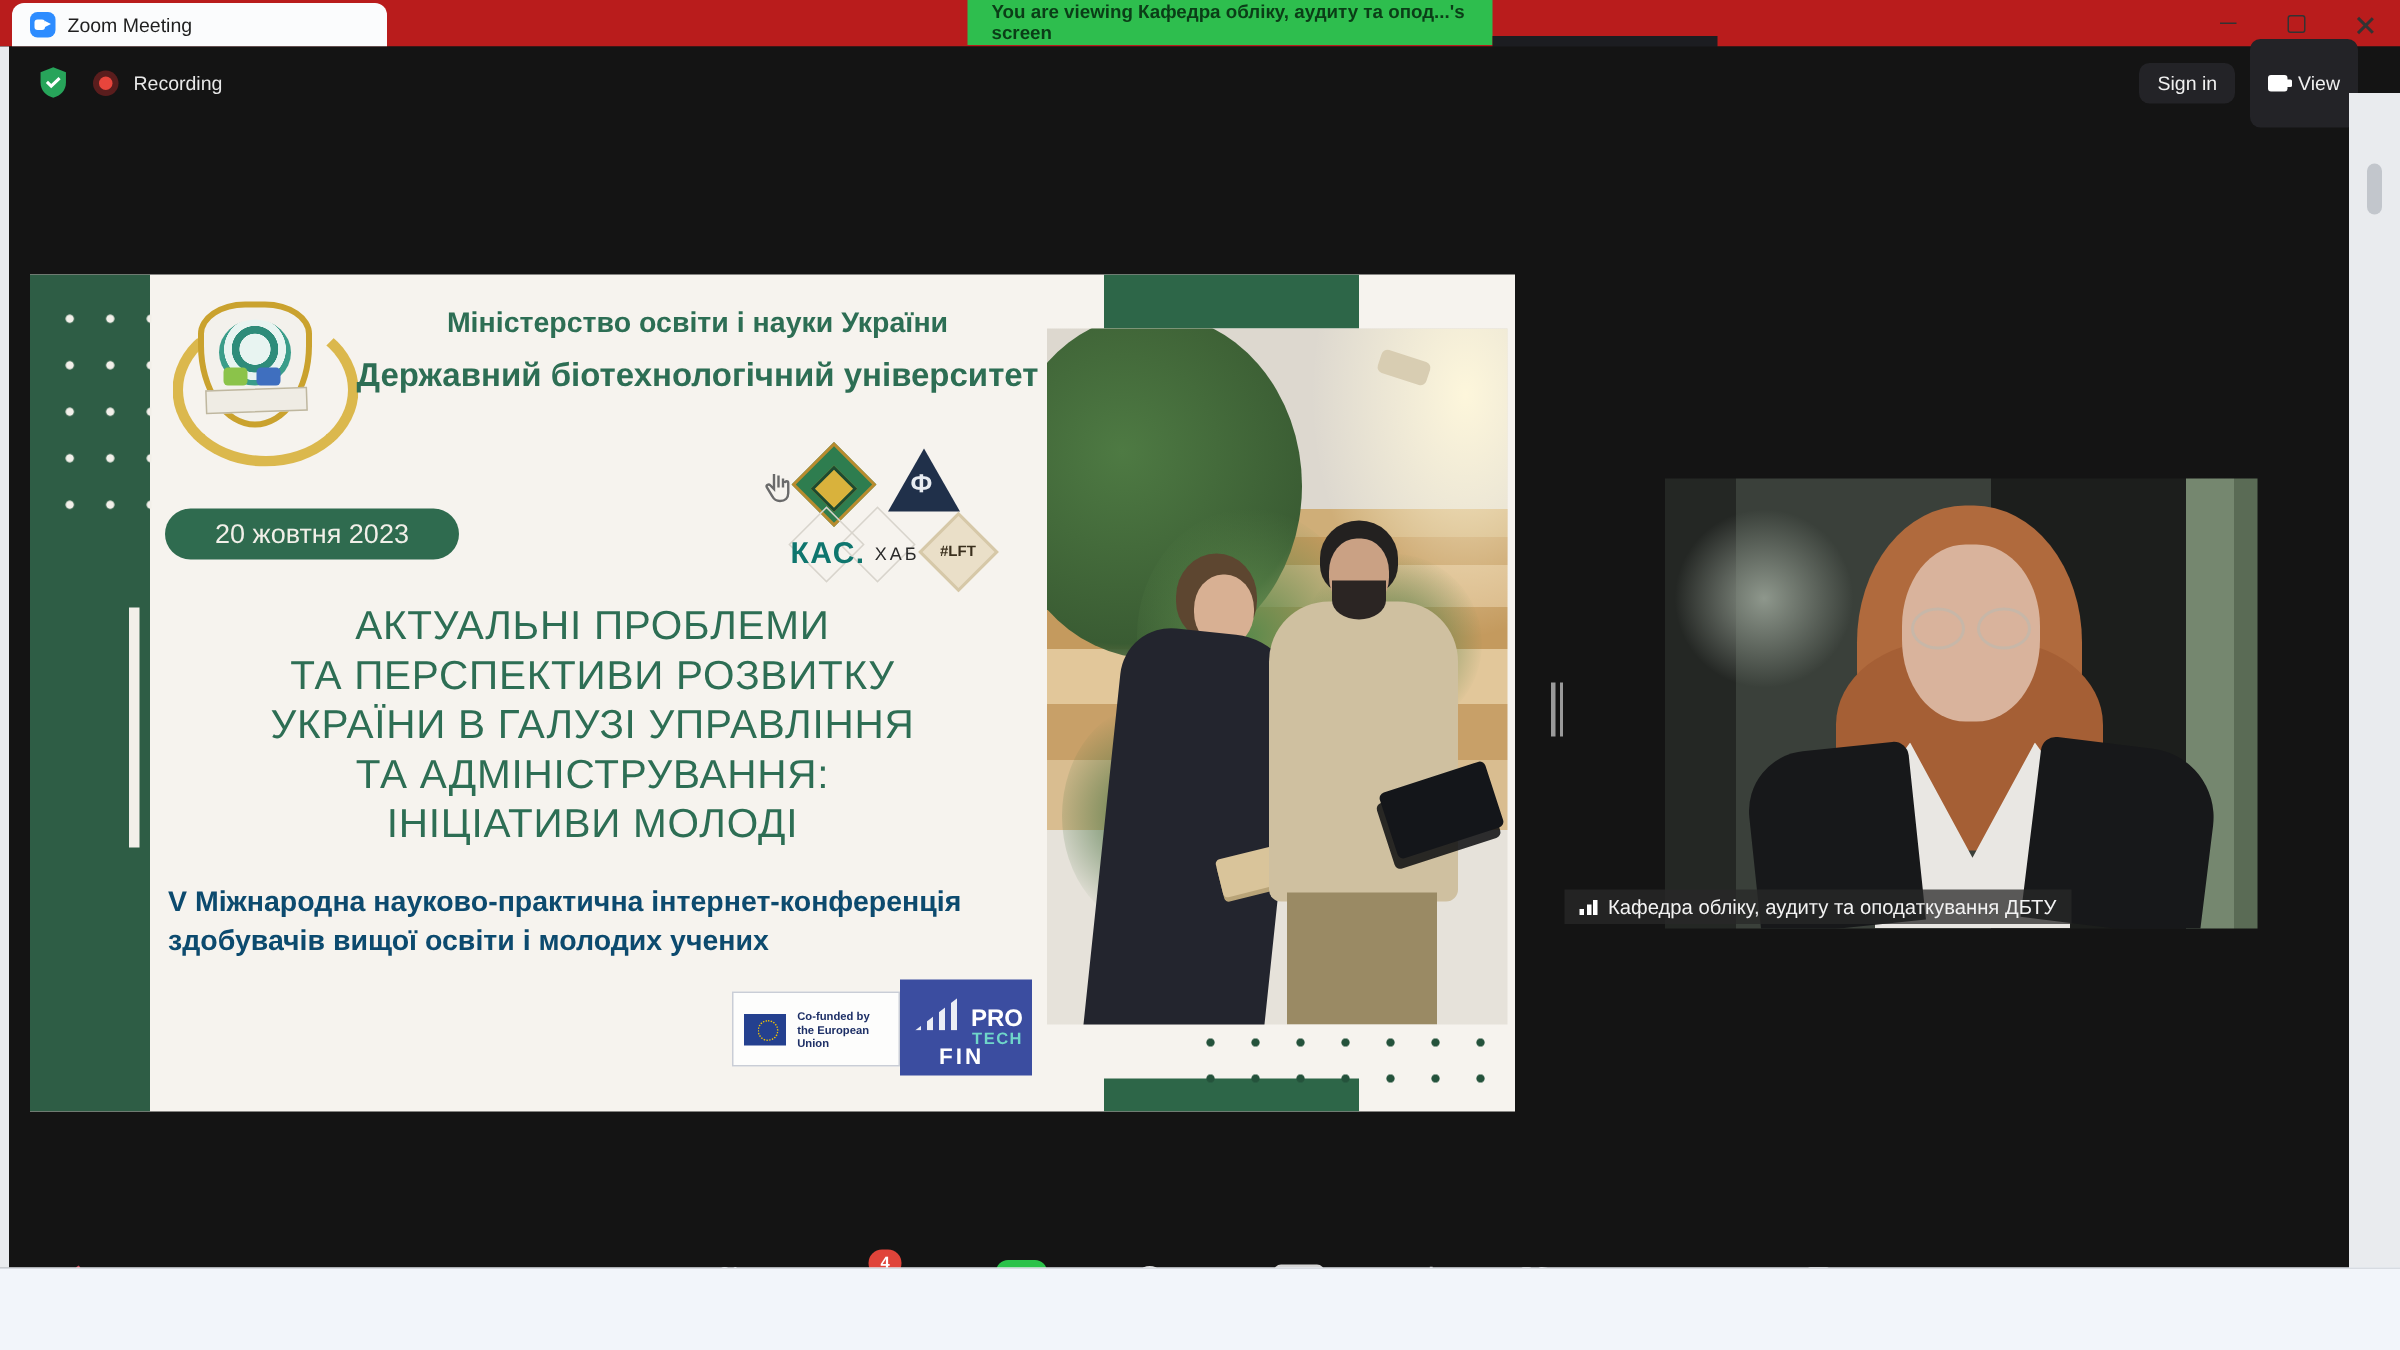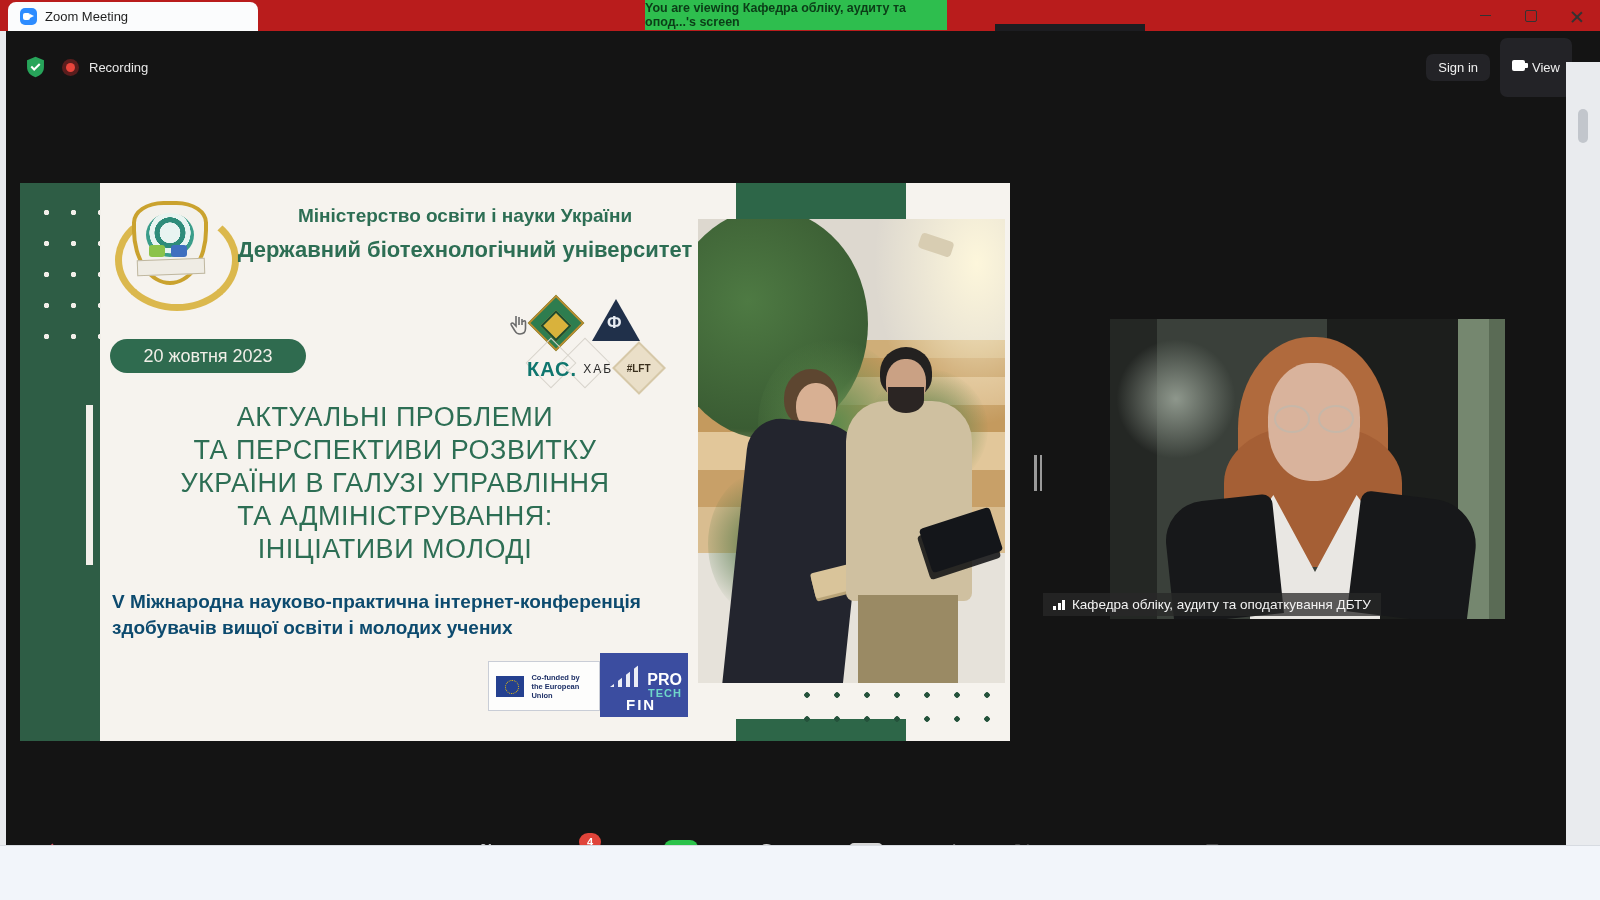--- a/index.html
+++ b/index.html
@@ -8,46 +8,46 @@
   .abs{position:absolute;}
 
   
   .titlebar{left:0;top:0;width:1600px;height:31px;background:#b91c1c;}
   .win-tab{left:8px;top:2px;width:250px;height:29px;background:#fbfcfd;border-radius:8px 8px 0 0;
            display:flex;align-items:center;gap:8px;padding-left:12px;box-sizing:border-box;}
   .zoom-logo{width:17px;height:17px;border-radius:5px;background:#2d8cff;position:relative;}
   .zoom-logo::before{content:"";position:absolute;left:3px;top:5px;width:7px;height:7px;border-radius:2px;background:#fff;}
   .zoom-logo::after{content:"";position:absolute;left:10px;top:6px;border-left:4px solid #fff;border-top:2.5px solid transparent;border-bottom:2.5px solid transparent;}
   .win-tab-title{font-size:13px;color:#1f1f1f;}
-  .share-banner{left:645px;top:0;width:302px;height:30px;background:#2ebe4e;
-                display:flex;align-items:center;justify-content:flex-end;}
+  .share-banner{left:645px;top:0;width:334px;height:30px;background:#2ebe4e;
+                display:flex;align-items:center;justify-content:flex-end;padding-left:16px;}
   .share-banner span{font-size:12.5px;font-weight:bold;color:#0b3d17;}
   .view-options{left:995px;top:0;width:150px;height:30px;background:#1c1d21;color:#fff;
                 display:flex;align-items:center;justify-content:center;gap:10px;cursor:pointer;margin-top:24px;}
   .view-options .vo-label{font-size:13px;font-weight:bold;color:#f2f2f2;}
   .chev-down{width:8px;height:8px;border-right:2px solid #cfcfcf;border-bottom:2px solid #cfcfcf;transform:rotate(45deg);margin-top:-4px;}
   .win-controls{right:0;top:0;height:31px;display:flex;}
   .win-btn{width:46px;height:31px;display:flex;align-items:center;justify-content:center;}
   .glyph-min{width:11px;height:1.5px;background:#333;}
   .glyph-max{width:10px;height:10px;border:1.5px solid #333;border-radius:2px;}
   .glyph-close{position:relative;width:12px;height:12px;}
   .glyph-close::before,.glyph-close::after{content:"";position:absolute;left:5px;top:0;width:1.6px;height:14px;background:#333;}
   .glyph-close::before{transform:rotate(45deg);} .glyph-close::after{transform:rotate(-45deg);}
 
   
   .meeting{left:0;top:31px;width:1600px;height:814px;background:#141414;}
   .frame-strip{background:#e9ebee;}
-  .meet-top{left:0;top:18px;width:100%;height:36px;display:flex;align-items:center;}
+  .meet-top{left:0;top:6px;width:100%;height:36px;display:flex;align-items:center;}
   .shield{width:21px;height:22px;margin-left:25px;}
   .rec-dot{width:17px;height:17px;border-radius:50%;background:#5a1d1d;margin-left:16px;position:relative;}
   .rec-dot::after{content:"";position:absolute;left:4px;top:4px;width:9px;height:9px;border-radius:50%;background:#e8453c;}
   .rec-label{font-size:13px;color:#e8e8e8;margin-left:10px;}
   .meet-top-right{margin-left:auto;display:flex;align-items:center;gap:10px;margin-right:28px;}
   .signin-btn{background:#232327;color:#f0f0f0;font-size:13px;padding:6px 12px;border-radius:7px;cursor:pointer;}
-  .view-btn{background:#232327;color:#f0f0f0;font-size:13px;padding:22px 12px;border-radius:7px;display:flex;gap:7px;cursor:pointer;}
+  .view-btn{background:#232327;color:#f0f0f0;font-size:13px;padding:22px 12px;border-radius:7px;display:flex;align-items:center;gap:7px;cursor:pointer;}
   .view-ic{width:13px;height:11px;background:#fff;border-radius:2px;position:relative;}
   .view-ic::after{content:"";position:absolute;right:-3px;top:3px;width:5px;height:5px;background:#fff;border-radius:1px;}
 
   
   .slide{left:20px;top:152px;width:990px;height:558px;background:#f6f3ee;overflow:hidden;}
   .slide-strip{left:0;top:0;width:80px;height:558px;background:#2e5d45;}
   .dots-white{left:11px;top:12px;width:70px;height:150px;
       background-image:radial-gradient(circle,#f2efe9 2.5px,transparent 3px);
       background-size:27px 31px;background-position:2px 2px;}
   .white-bar{left:66px;top:222px;width:7px;height:160px;background:#f2efe9;}

